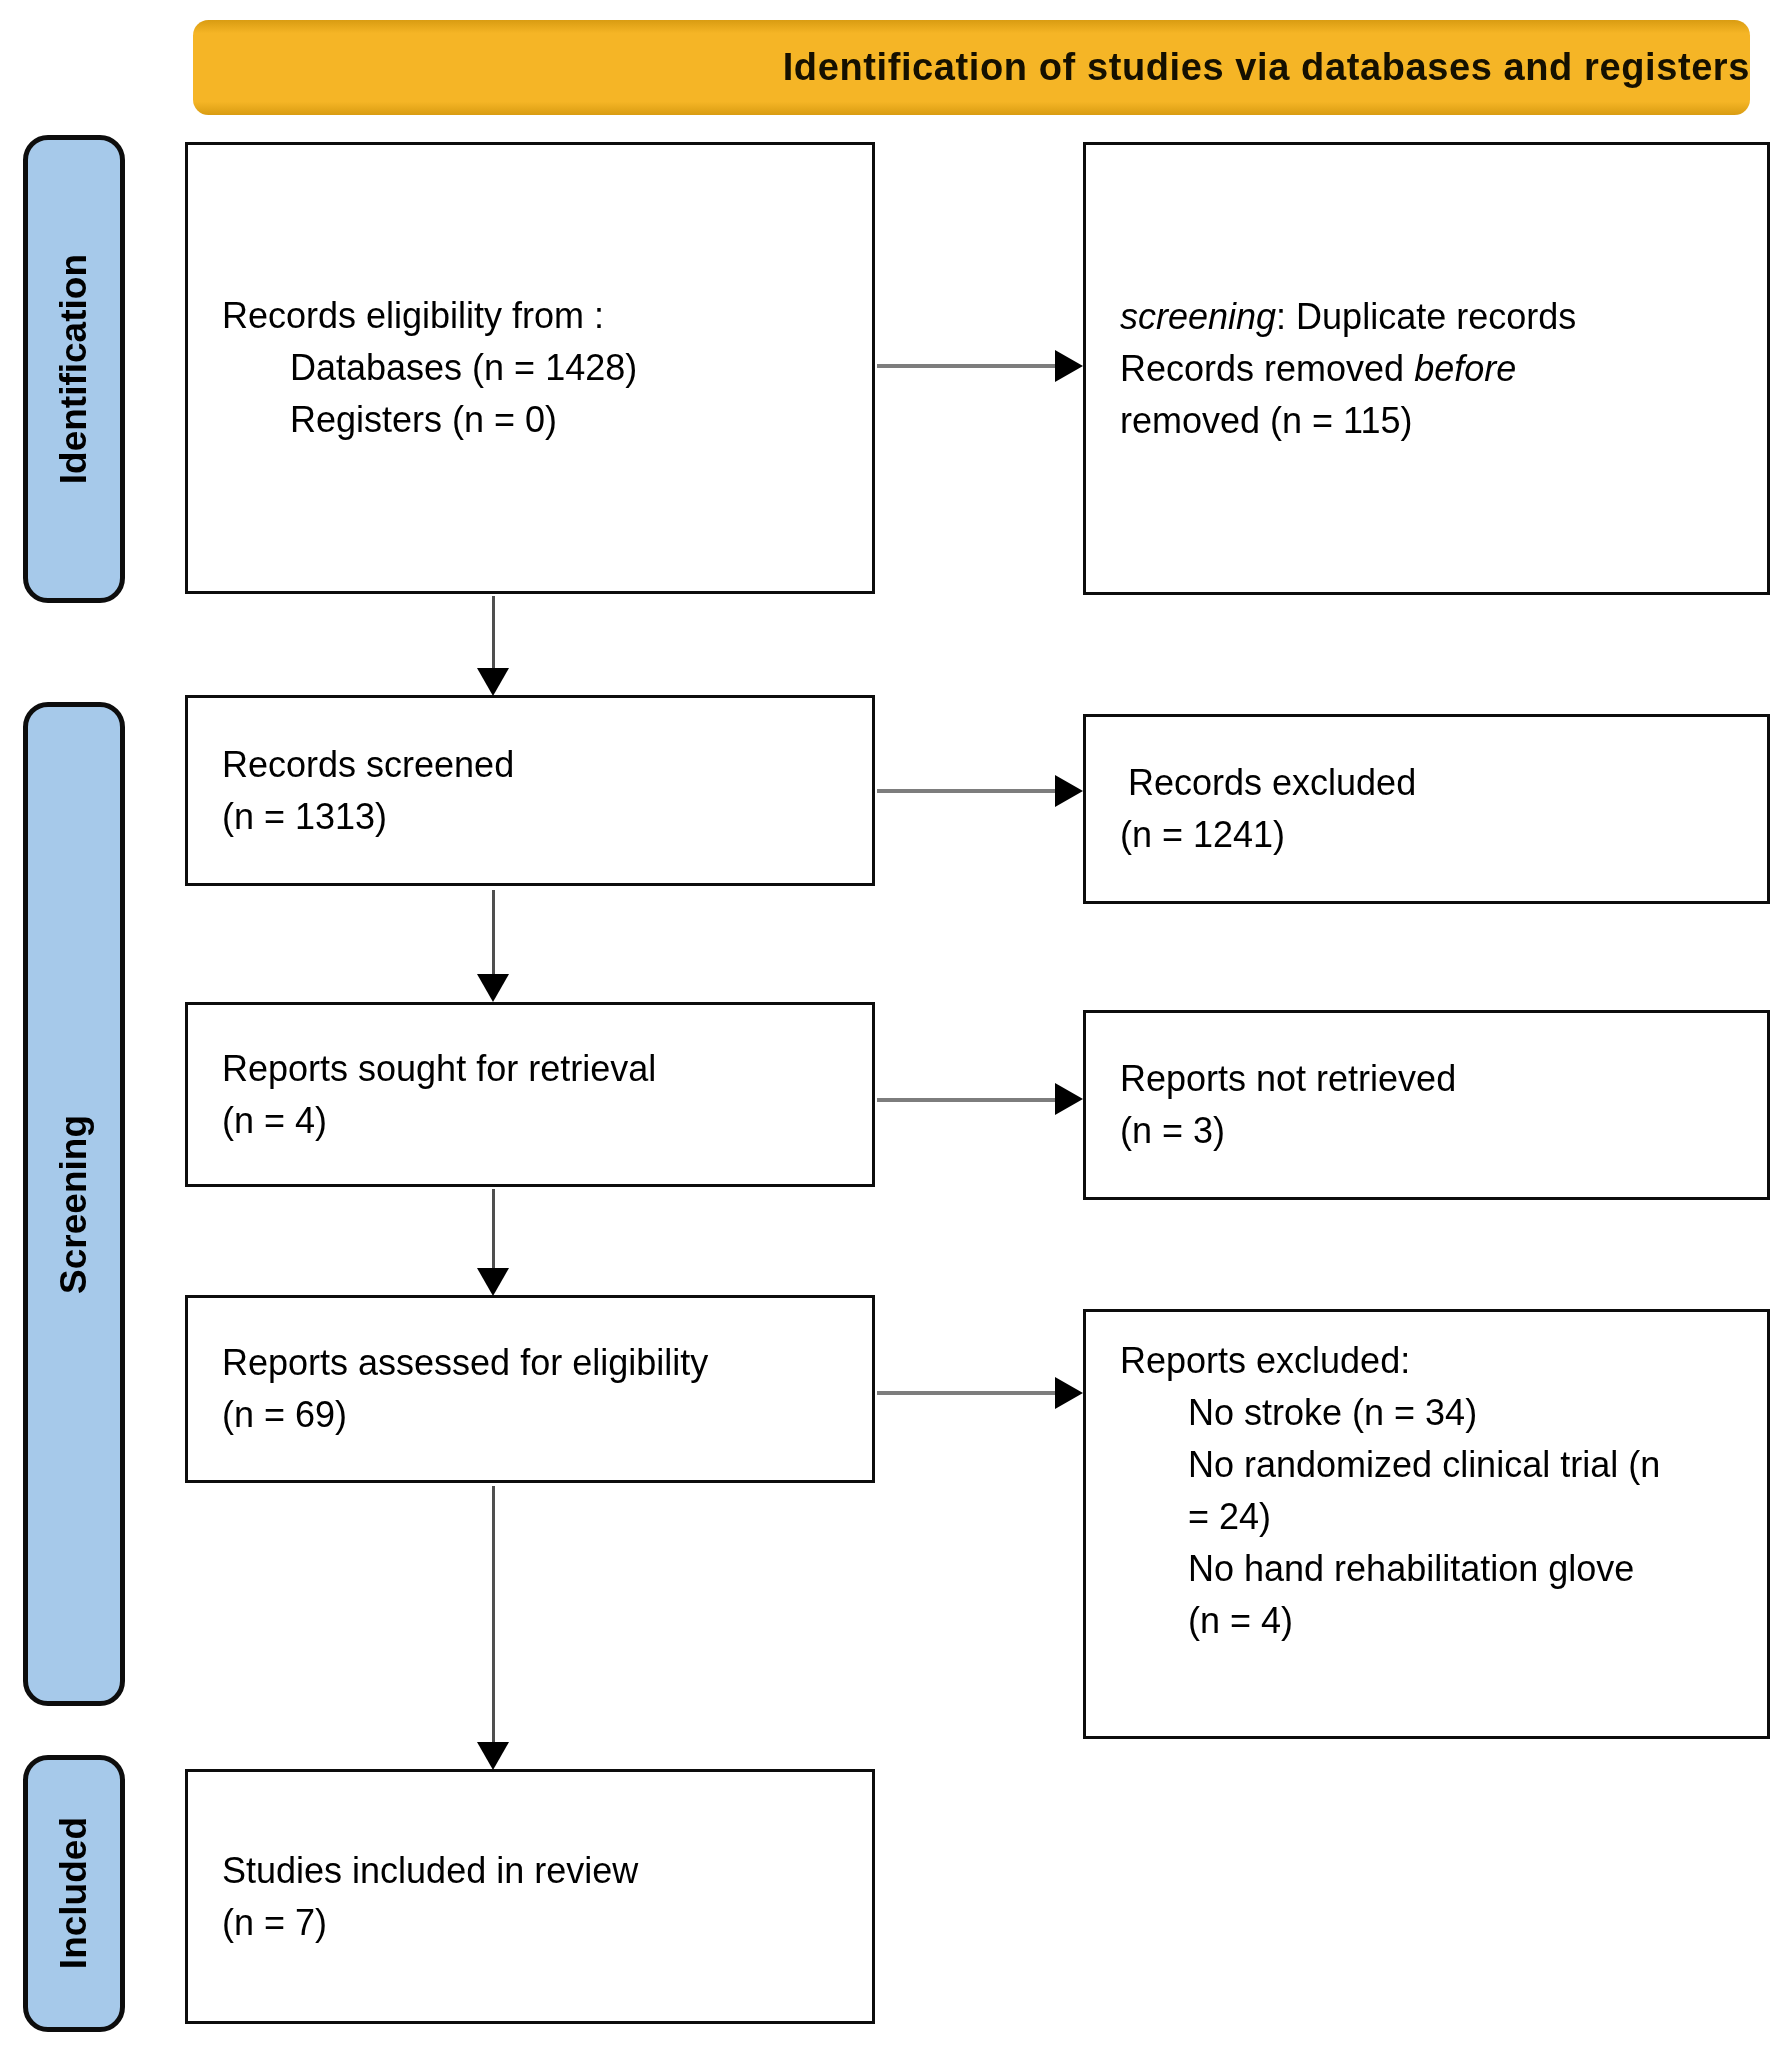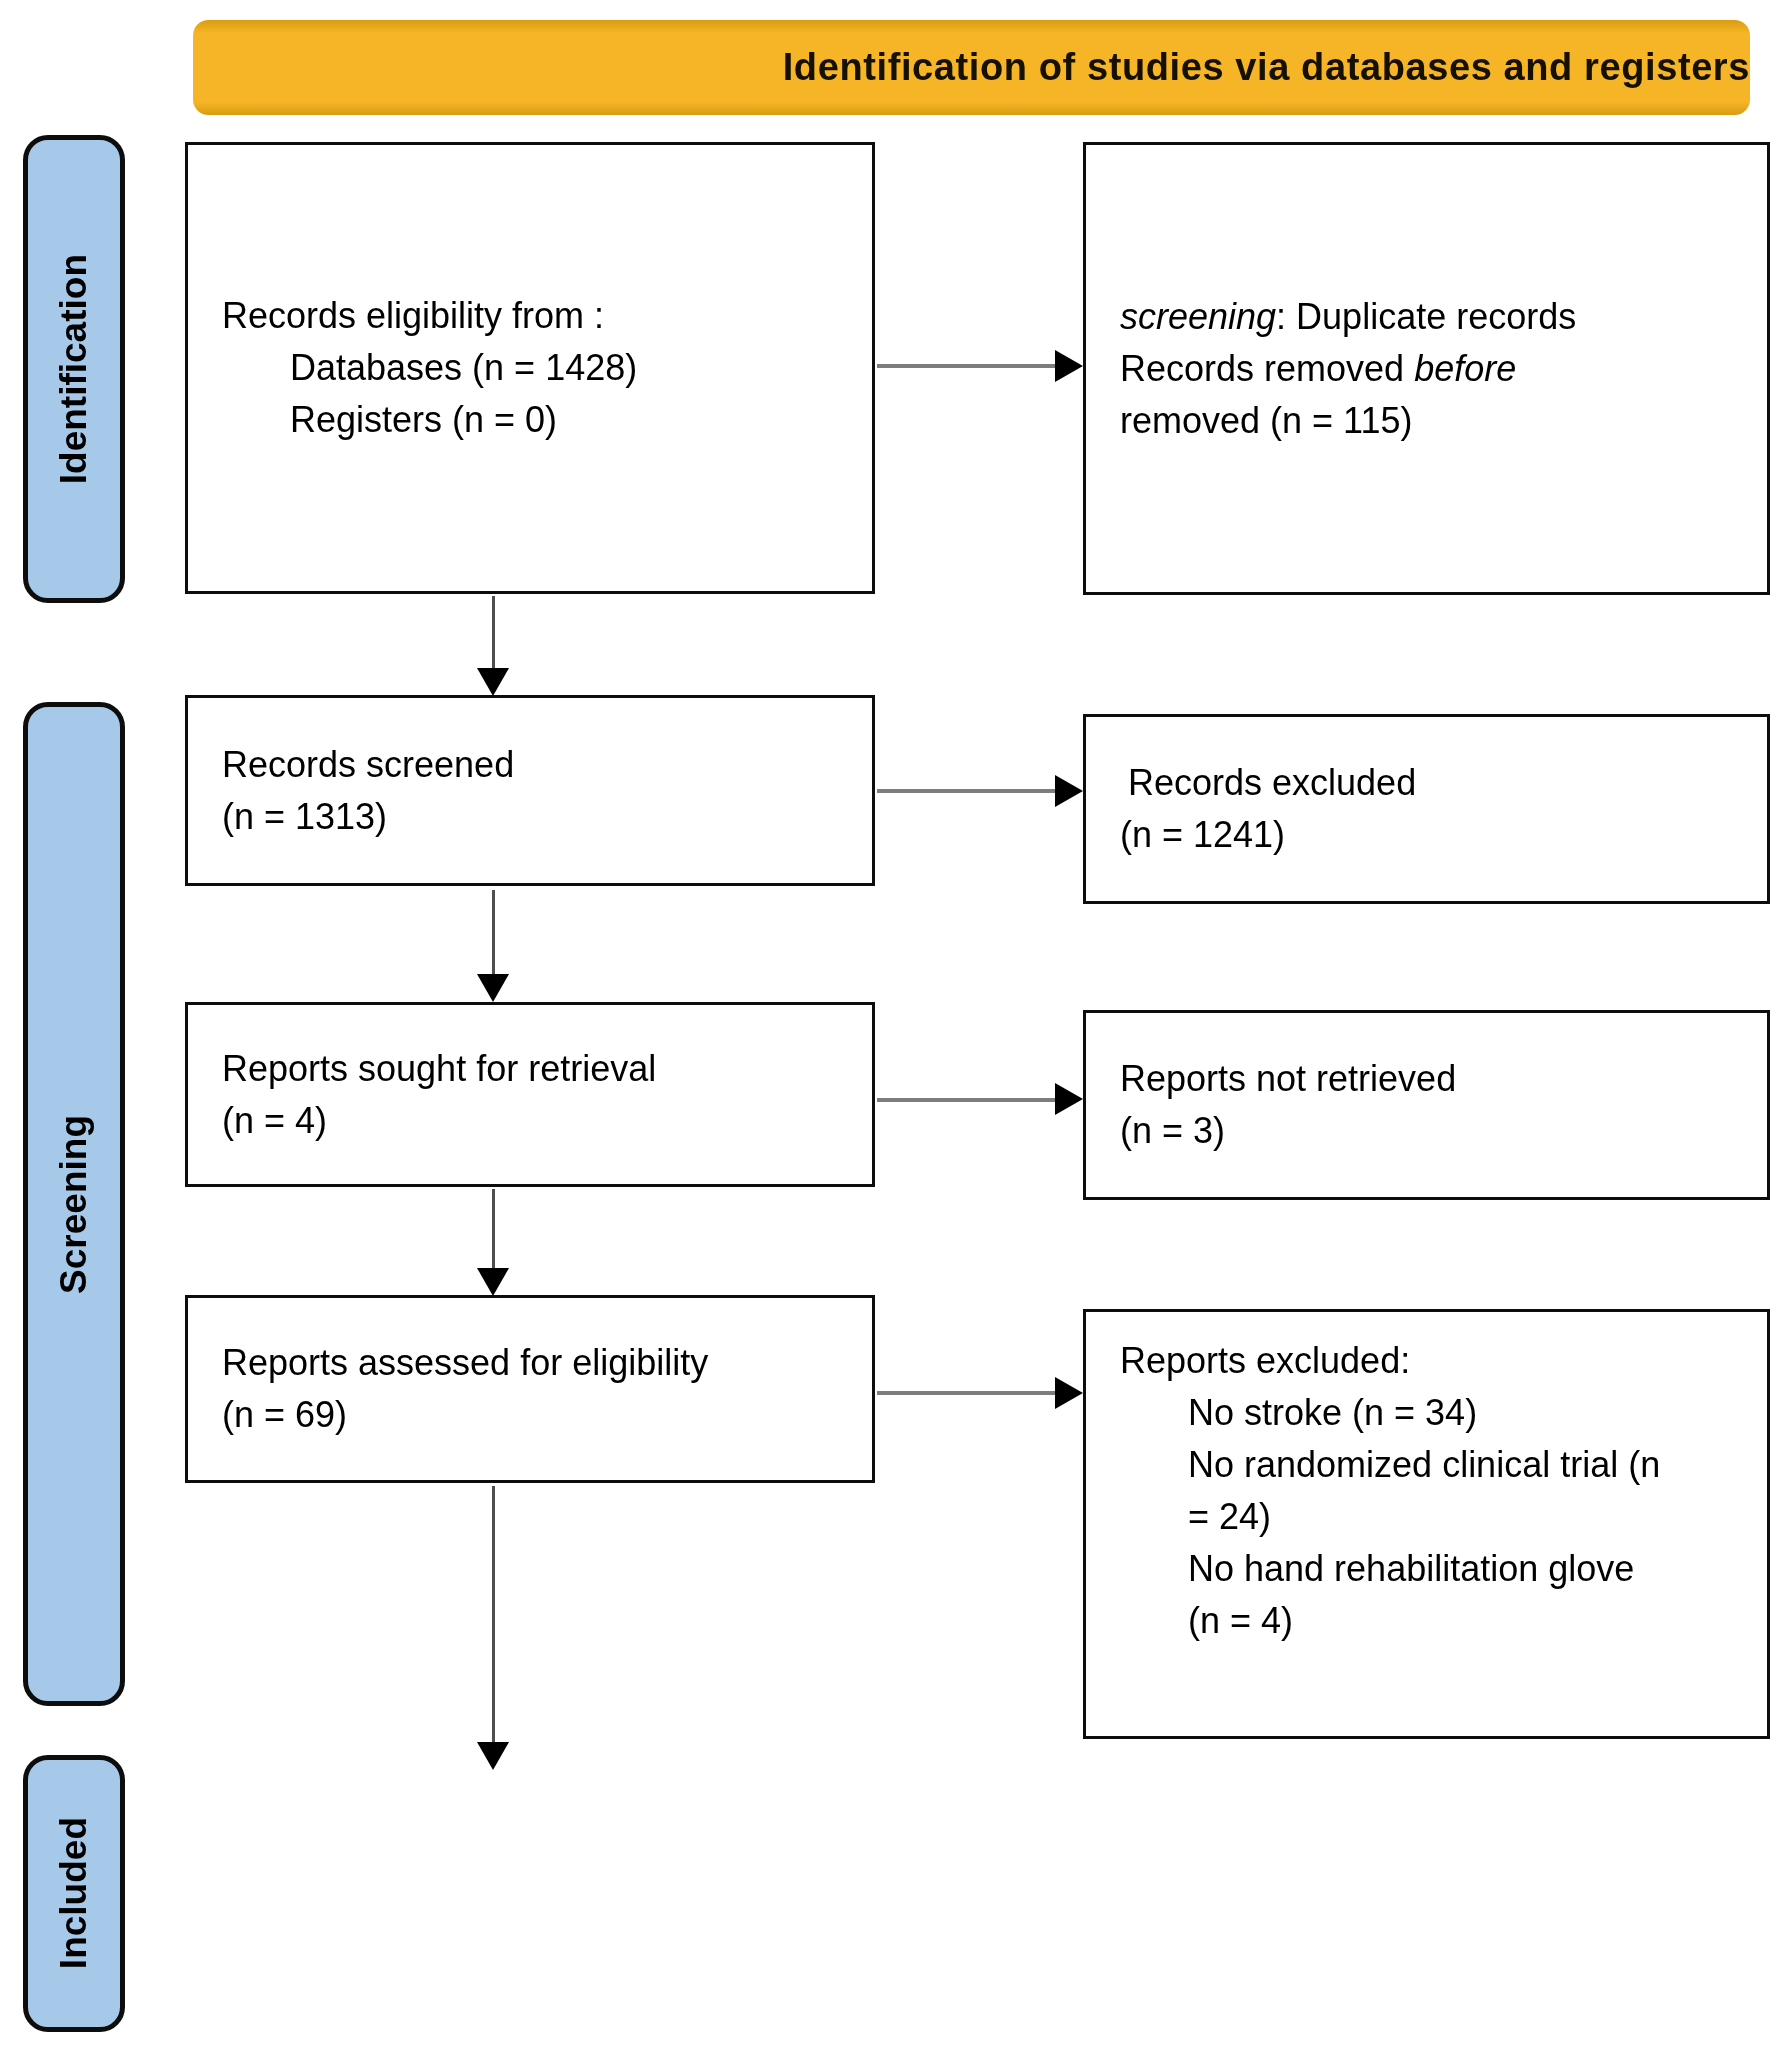--- a/index.html
+++ b/index.html
@@ -79,20 +79,24 @@
       <div class="tline" style="margin-left: 0px;"><span>(n = 1313)</span></div>
     </div>
   <div class="box col-left" style="top:1002px;height:185px;">
       <div class="tline" style="margin-left: 0px;"><span>Reports sought for retrieval</span></div>
       <div class="tline" style="margin-left: 0px;"><span>(n = 4)</span></div>
     </div>
   <div class="box col-left" style="top:1295px;height:188px;">
       <div class="tline" style="margin-left: 0px;"><span>Reports assessed for eligibility</span></div>
       <div class="tline" style="margin-left: 0px;"><span>(n = 69)</span></div>
     </div>
+  <div class="box col-left" style="top:1769px;height:255px;">
+      <div class="tline" style="margin-left: 0px;"><span>Studies included in review</span></div>
+      <div class="tline" style="margin-left: 0px;"><span>(n = 7)</span></div>
+    </div>
 
   <div class="box col-right" style="top:142px;height:453px;">
       <div class="tline" style="margin-left: 0px;"><span class="it">screening</span><span>: Duplicate records</span></div>
       <div class="tline" style="margin-left: 0px;"><span>Records removed </span><span class="it">before</span></div>
       <div class="tline" style="margin-left: 0px;"><span>removed (n = 115)</span></div>
     </div>
   <div class="box col-right" style="top:714px;height:190px;">
       <div class="tline" style="margin-left: 8px;"><span>Records excluded</span></div>
       <div class="tline" style="margin-left: 0px;"><span>(n = 1241)</span></div>
     </div>

